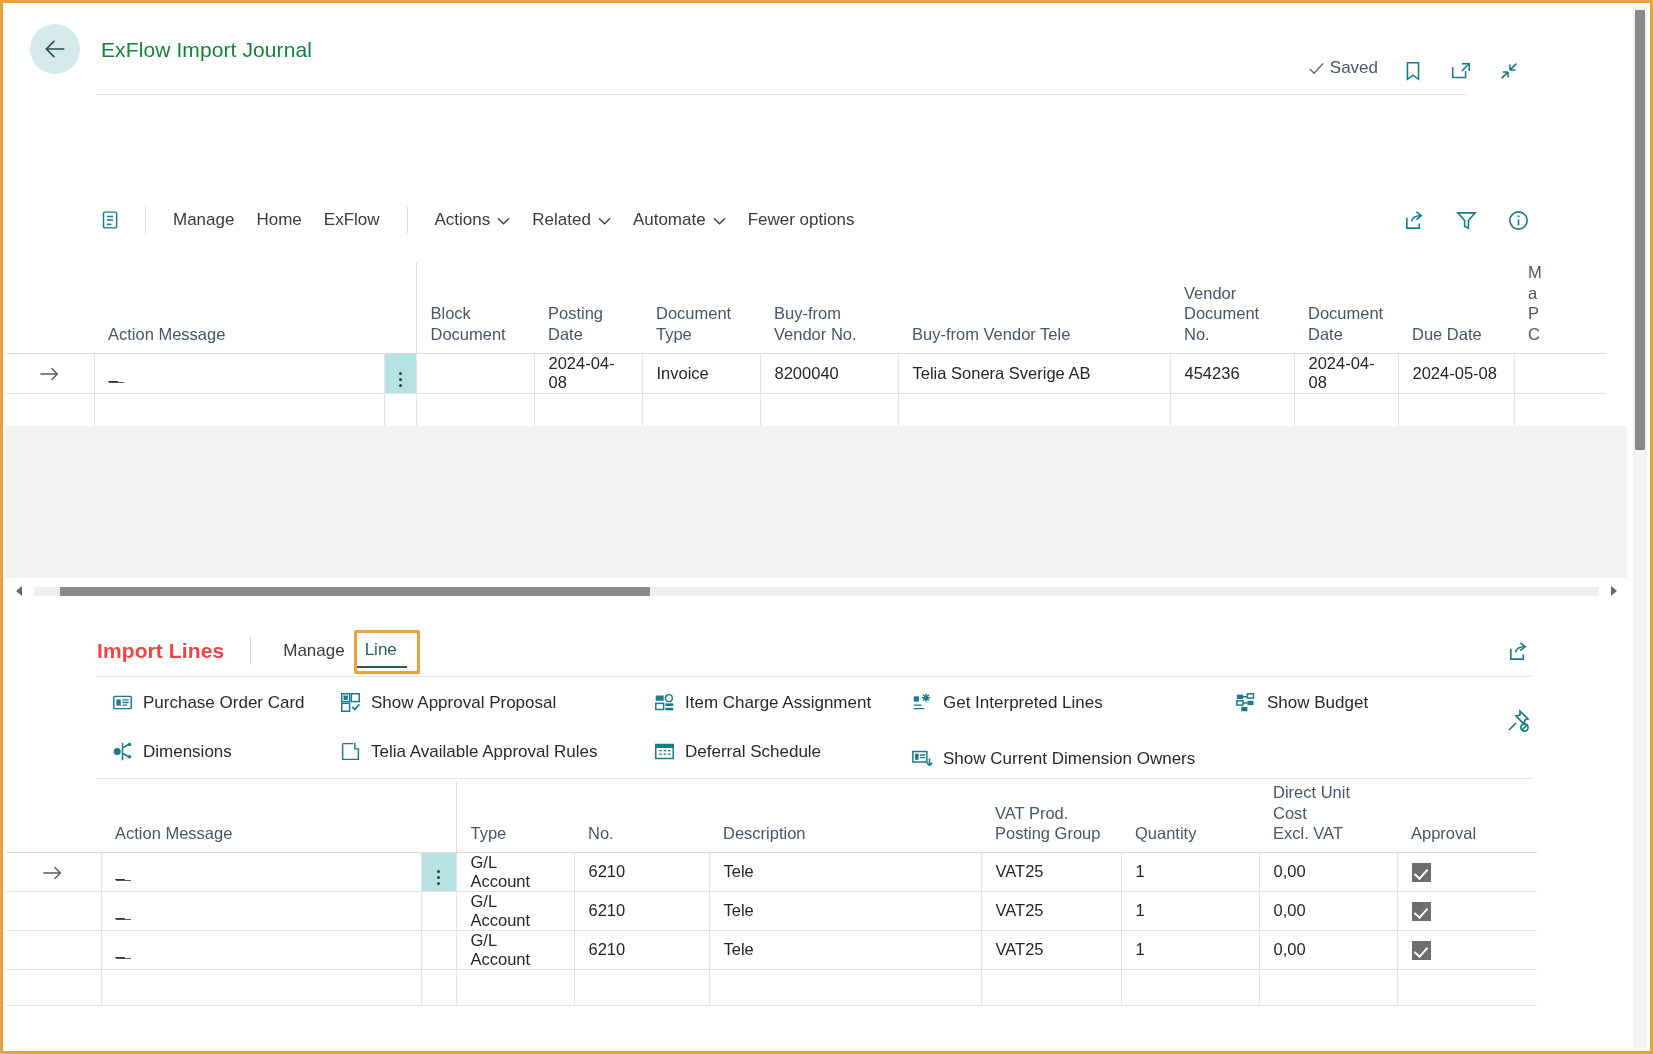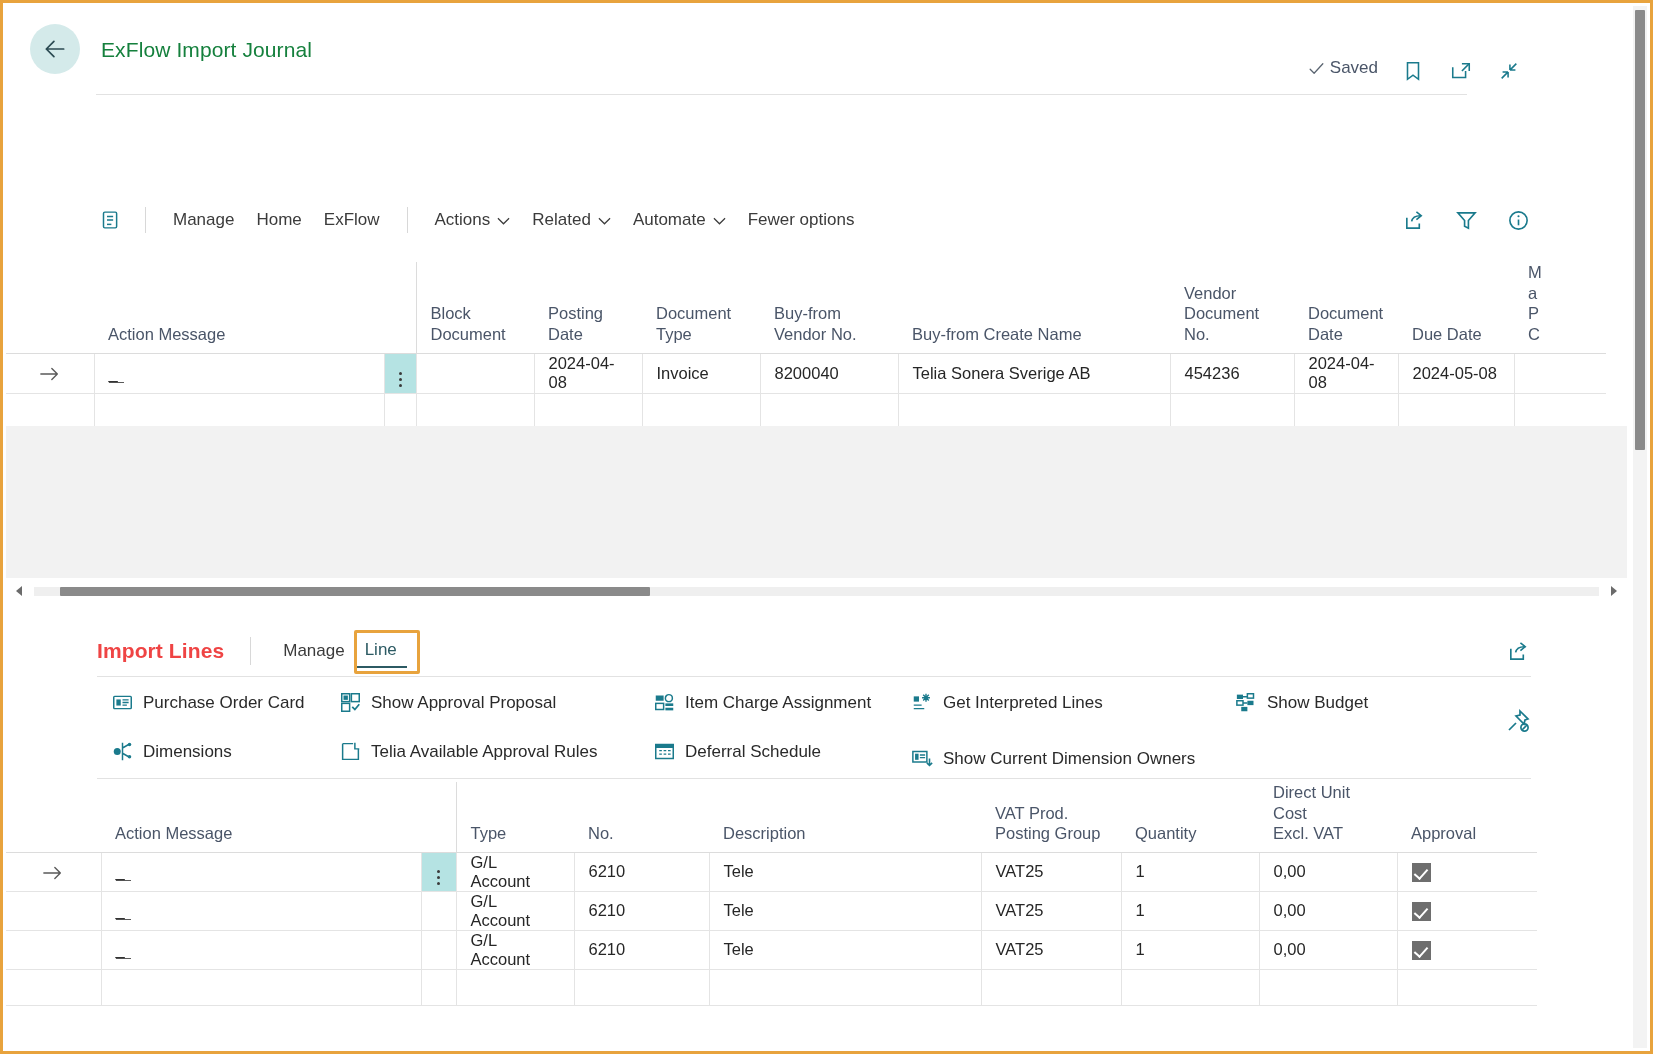--- a/index.html
+++ b/index.html
@@ -391,21 +391,21 @@
       </colgroup>
       <thead>
         <tr>
           <th class="arrowcell"></th>
           <th>Action Message</th>
           <th></th>
           <th class="sep-left">Block<br>Document</th>
           <th>Posting Date</th>
           <th>Document<br>Type</th>
           <th>Buy-from<br>Vendor No.</th>
-          <th>Buy-from Create Name</th>
+          <th>Buy-from Vendor Tele</th>
           <th>Vendor<br>Document<br>No.</th>
           <th>Document<br>Date</th>
           <th>Due Date</th>
           <th>M<br>a<br>P<br>C</th>
         </tr>
       </thead>
       <tbody>
         <tr>
           <td class="arrowcell">
             <svg viewBox="0 0 24 16">

